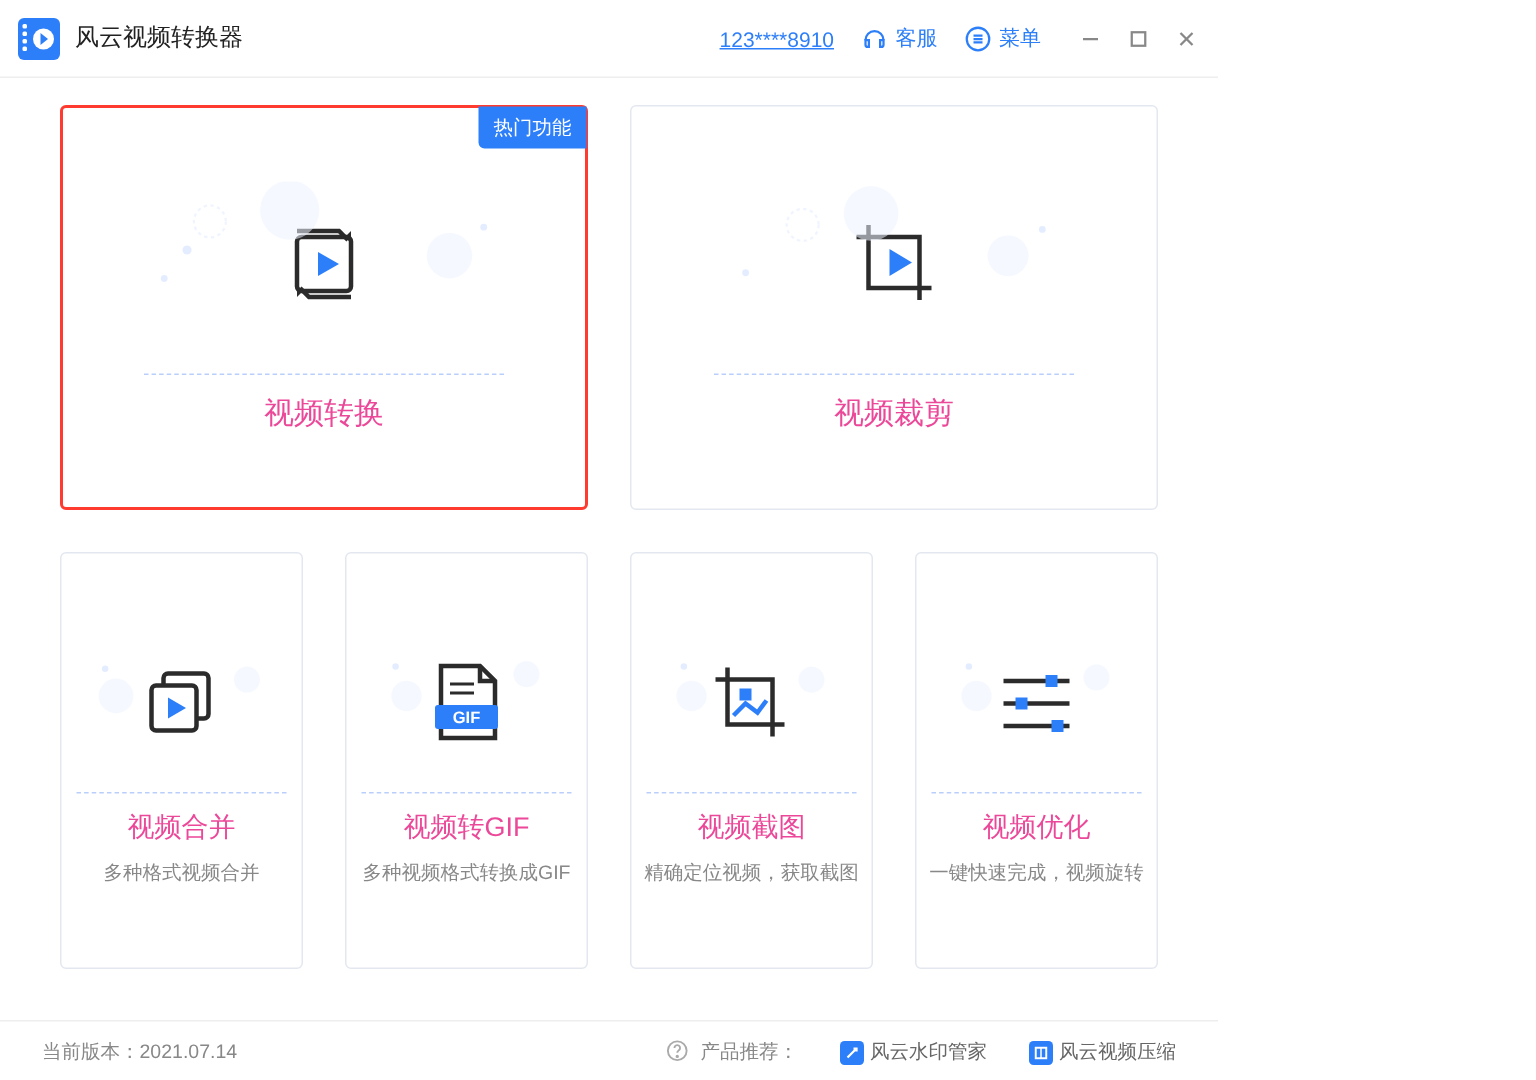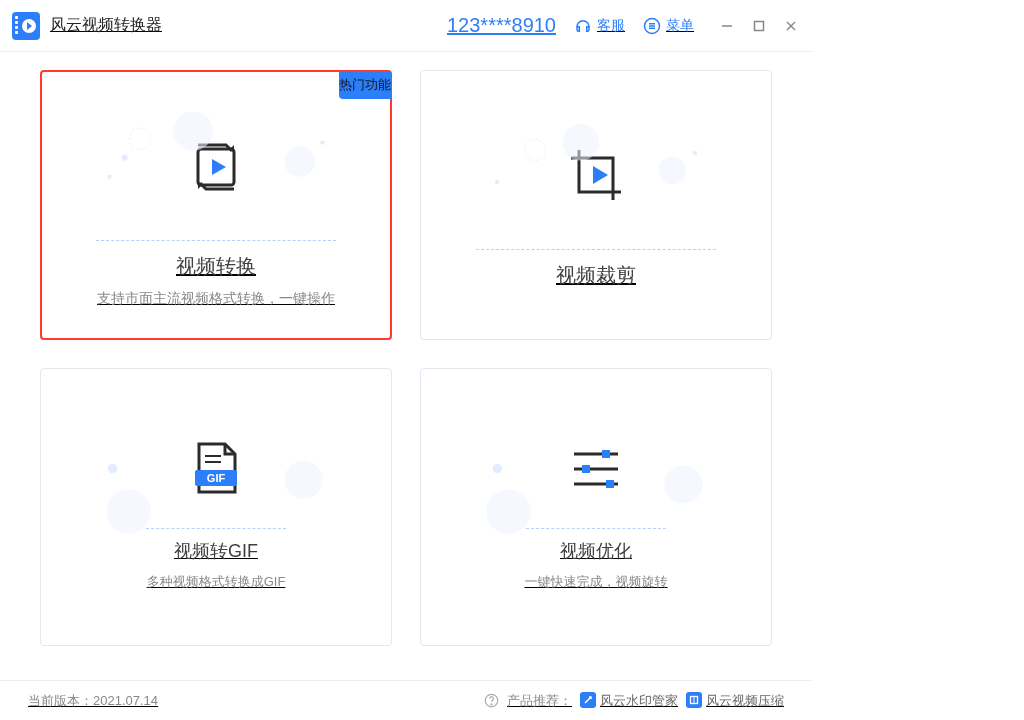--- a/index.html
+++ b/index.html
@@ -1,52 +1,52 @@
 <!DOCTYPE html>
 <html><head>
 <meta charset="utf-8">
 <style>
   * { box-sizing: border-box; margin: 0; padding: 0; }
   html, body { width: 1024px; height: 720px; font-family: "Microsoft YaHei", "PingFang SC", sans-serif; background: #fff; overflow: hidden; }
-  .window { width: 812px; height: 720px; display: flex; flex-direction: column; text-decoration: underline; }
+  .window { width: 812px; height: 720px; display: flex; flex-direction: column; }
   .titlebar { height: 52px; display: flex; align-items: center; padding: 0 12px; border-bottom: 1px solid #eee; }
   .logo { width: 28px; height: 28px; background: #2d7ff9; border-radius: 4px; display: flex; align-items: center; justify-content: center; margin-right: 10px; position: relative; }
   .logo::before { content:""; position:absolute; left:3px; top:4px; width:3px; height:3px; background:#fff; border-radius:1px; box-shadow: 0 5px 0 #fff, 0 10px 0 #fff, 0 15px 0 #fff; }
   .logo-inner { width:14px; height:14px; background:#fff; border-radius:50%; margin-left:5px; position:relative; }
   .logo-inner::after { content:""; position:absolute; left:5px; top:3px; border-left:5px solid #2d7ff9; border-top:4px solid transparent; border-bottom:4px solid transparent; }
   .app-title { font-size: 16px; color: #222; font-weight: 500; }
   .tb-spacer { flex: 1; }
-  .tb-link { font-size: 20px; color: #2d7ff9; text-decoration: underline; margin-right: 18px; cursor: pointer; }
+  .tb-link { font-size: 14px; color: #2d7ff9; text-decoration: underline; margin-right: 18px; cursor: pointer; }
   .tb-item { display: flex; align-items: center; font-size: 14px; color: #2d7ff9; margin-right: 18px; cursor: pointer; gap:5px; }
   .tb-icon { width: 18px; height: 18px; display:inline-flex; align-items:center; justify-content:center; }
   .win-controls { display: flex; gap: 14px; margin-left: 6px; }
   .win-btn { width: 18px; height: 18px; display:flex; align-items:center; justify-content:center; color:#888; cursor:pointer; }
 
   .content { flex: 1; padding: 18px 40px 0 40px; display: flex; flex-direction: column; }
   .row { display: flex; gap: 28px; }
   .row.big { height: 270px; }
   .card-big { flex:1; border:1px solid #e3e8f0; border-radius:4px; background:#fff; position:relative; display:flex; flex-direction:column; align-items:center; justify-content:center; padding-top:10px; cursor:pointer; }
   .card-big.highlight { outline: 2px solid #ff3b30; outline-offset: -2px; }
-  .badge { position:absolute; top:0; right:0; background:#2d7ff9; color:#0f172a; font-size:13px; padding:5px 0; border-bottom-left-radius:4px; }
+  .badge { position:absolute; top:0; right:0; background:#2d7ff9; color:#ffffff; font-size:13px; padding:5px 10px; border-bottom-left-radius:4px; }
   .card-icon-zone { width:100%; height:110px; display:flex; align-items:center; justify-content:center; position:relative; }
   .decor { position:absolute; inset:0; pointer-events:none; opacity:0.55; }
   .divider { width: 240px; height:1px; border-top:1px dashed #b9cefb; margin: 18px 0 12px 0; }
   .divider.small { width: 140px; margin: 14px 0 10px 0; }
-  .card-title { font-size: 20px; color:#404040; font-weight:500; margin-bottom:10px; }
+  .card-title { font-size: 20px; color:#ec4899; font-weight:500; margin-bottom:10px; }
   .card-desc { font-size: 14px; color:#888; }
   .row.small { height: 278px; margin-top: 28px; }
   .card-small { flex:1; border:1px solid #e3e8f0; border-radius:4px; background:#fff; display:flex; flex-direction:column; align-items:center; justify-content:center; cursor:pointer; position:relative; }
   .card-small .card-icon-zone { height:90px;justify-content:center; }
   .card-small .card-title { font-size:18px; }
   .card-small .card-desc { font-size:13px; }
 
   .footer { height: 40px; border-top:1px solid #eee; display:flex; align-items:center; padding: 1px 28px; font-size:13px; color:#888; }
   .footer .f-spacer { flex:1; }
   .footer .rec { display:flex; align-items:center; gap:8px; }
-  .footer .rec-item { display:flex; align-items:flex-start; gap:4px; color:#666; cursor:pointer; }
+  .footer .rec-item { display:flex; align-items:flex-end; gap:4px; color:#666; cursor:pointer;margin-left:20px; }
   .footer .rec-icon { width:16px; height:16px; background:#2d7ff9; border-radius:3px; display:flex; align-items:center; justify-content:center; }
   svg { display:block; }
 </style>
 </head>
 <body>
 
 <div class="window">
 
   <div class="titlebar">
     <div class="logo">
@@ -114,21 +114,20 @@
             <rect x="14" y="14" width="36" height="36" rx="3" fill="none" stroke="#2b2b2b" stroke-width="3"></rect>
             <polygon points="28,24 28,40 42,32" fill="#2d7ff9"></polygon>
             <path d="M14 10 H42 l6 6" fill="none" stroke="#2b2b2b" stroke-width="3"></path>
             <polygon points="46,14 50,18 50,10" fill="#2b2b2b"></polygon>
             <path d="M50 54 H22 l-6 -6" fill="none" stroke="#2b2b2b" stroke-width="3"></path>
             <polygon points="18,50 14,46 14,54" fill="#2b2b2b"></polygon>
           </svg>
         </div>
         <div class="divider"></div>
         <div class="card-title">视频转换</div>
-        <div class="card-desc">支持市面主流视频格式转换，一键操作</div>
       </div>
 
       <div class="card-big">
         <div class="card-icon-zone">
           <svg class="decor" viewBox="0 0 460 110">
               <circle cx="100" cy="80" r="3" fill="#cfe0ff"></circle>
               <circle cx="150" cy="38" r="14" fill="none" stroke="#e3ecff" stroke-width="2" stroke-dasharray="3 3"></circle>
               <circle cx="210" cy="28" r="24" fill="#eef4ff"></circle>
               <circle cx="330" cy="65" r="18" fill="#eef4ff"></circle>
               <circle cx="360" cy="42" r="3" fill="#cfe0ff"></circle>
@@ -139,20 +138,37 @@
             <polygon points="32,22 32,40 47,31" fill="#2d7ff9"></polygon>
           </svg>
         </div>
         <div class="divider"></div>
         <div class="card-title">视频裁剪</div>
       </div>
     </div>
 
     <div class="row small">
 
+      <div class="card-small">
+        <div class="card-icon-zone">
+          <svg class="decor" viewBox="0 0 220 90">
+              <circle cx="50" cy="55" r="16" fill="#eef4ff"></circle>
+              <circle cx="40" cy="30" r="3" fill="#cfe0ff"></circle>
+              <circle cx="170" cy="40" r="12" fill="#eef4ff"></circle>
+            </svg>
+          <svg width="56" height="56" viewBox="0 0 56 56">
+            <rect x="16" y="8" width="30" height="30" rx="3" fill="none" stroke="#2b2b2b" stroke-width="3"></rect>
+            <rect x="8" y="16" width="30" height="30" rx="3" fill="#fff" stroke="#2b2b2b" stroke-width="3"></rect>
+            <polygon points="19,24 19,38 31,31" fill="#2d7ff9"></polygon>
+          </svg>
+        </div>
+        <div class="divider small"></div>
+        <div class="card-title">视频合并</div>
+        <div class="card-desc">多种格式视频合并</div>
+      </div>
 
       <div class="card-small">
         <div class="card-icon-zone">
           <svg class="decor" viewBox="0 0 220 90">
               <circle cx="55" cy="55" r="14" fill="#eef4ff"></circle>
               <circle cx="165" cy="35" r="12" fill="#eef4ff"></circle>
               <circle cx="45" cy="28" r="3" fill="#cfe0ff"></circle>
             </svg>
           <svg width="50" height="58" viewBox="0 0 50 58">
             <path d="M8 4 H34 L44 14 V52 H8 Z" fill="#fff" stroke="#2b2b2b" stroke-width="3"></path>
@@ -161,20 +177,38 @@
             <line x1="14" y1="22" x2="30" y2="22" stroke="#2b2b2b" stroke-width="2"></line>
             <rect x="4" y="30" width="42" height="16" rx="2" fill="#2d7ff9"></rect>
             <text x="25" y="42" text-anchor="middle" font-size="11" font-weight="bold" fill="#fff" font-family="Arial">GIF</text>
           </svg>
         </div>
         <div class="divider small"></div>
         <div class="card-title">视频转GIF</div>
         <div class="card-desc">多种视频格式转换成GIF</div>
       </div>
 
+      <div class="card-small">
+        <div class="card-icon-zone">
+          <svg class="decor" viewBox="0 0 220 90">
+              <circle cx="55" cy="55" r="14" fill="#eef4ff"></circle>
+              <circle cx="165" cy="40" r="12" fill="#eef4ff"></circle>
+              <circle cx="48" cy="28" r="3" fill="#cfe0ff"></circle>
+            </svg>
+          <svg width="60" height="56" viewBox="0 0 60 56">
+            <path d="M14 4 V42 H52" fill="none" stroke="#2b2b2b" stroke-width="3"></path>
+            <path d="M6 12 H44 V50" fill="none" stroke="#2b2b2b" stroke-width="3"></path>
+            <rect x="22" y="18" width="8" height="8" fill="#2d7ff9"></rect>
+            <path d="M18 36 L26 28 L34 34 L40 26" fill="none" stroke="#2d7ff9" stroke-width="3"></path>
+          </svg>
+        </div>
+        <div class="divider small"></div>
+        <div class="card-title">视频截图</div>
+        <div class="card-desc">精确定位视频，获取截图</div>
+      </div>
 
       <div class="card-small">
         <div class="card-icon-zone">
           <svg class="decor" viewBox="0 0 220 90">
               <circle cx="55" cy="55" r="14" fill="#eef4ff"></circle>
               <circle cx="165" cy="38" r="12" fill="#eef4ff"></circle>
               <circle cx="48" cy="28" r="3" fill="#cfe0ff"></circle>
             </svg>
           <svg width="56" height="50" viewBox="0 0 56 50">
             <line x1="6" y1="10" x2="50" y2="10" stroke="#2b2b2b" stroke-width="3"></line>

